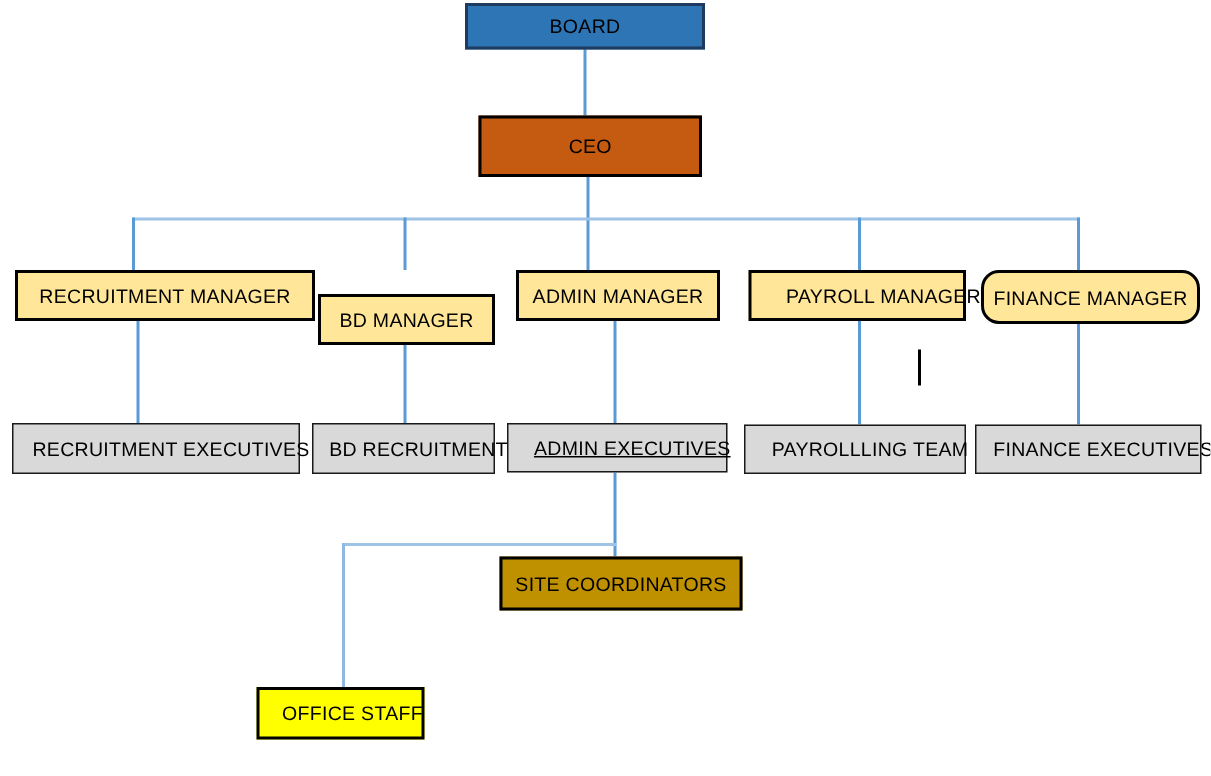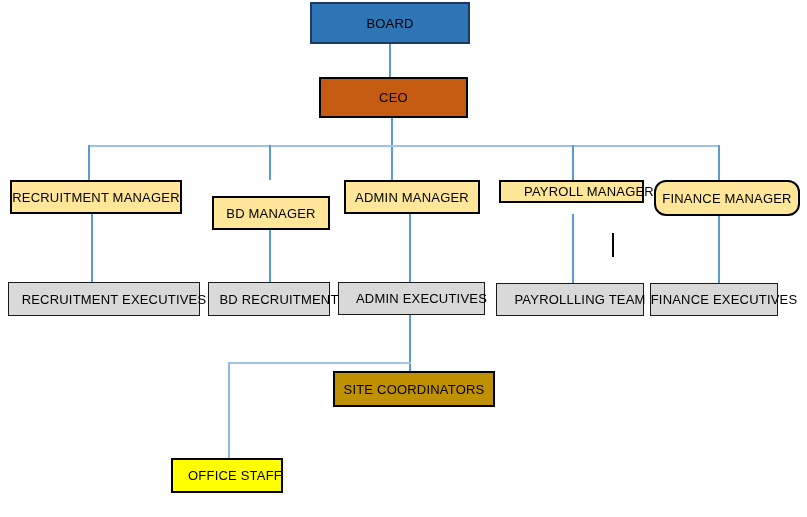--- a/index.html
+++ b/index.html
@@ -54,56 +54,56 @@
   <div class="line vline" style="left:91px;  top:214px; height:68px;"></div>
   <div class="line vline" style="left:269px; top:214px; height:68px;"></div>
   <div class="line vline" style="left:409px; top:214px; height:68px;"></div>
   <div class="line vline" style="left:572px; top:214px; height:69px;"></div>
   <div class="line vline" style="left:718px; top:214px; height:69px;"></div>
   <div class="line stray" style="left:612px; top:233px; height:24px;"></div>
   <div class="line vline" style="left:409px; top:315px; height:56px;"></div>
   <div class="line hline" style="left:228px; top:362px; width:183px;"></div>
   <div class="line vline light" style="left:228px; top:362px; height:96px;"></div>
 
-  <div class="node fill-board" style="left:310px; top:2px;   width:160px; height:42px;">
+  <div class="node fill-board" style="left:310px; top:2px;   width:160px; height:31px;">
       <span>BOARD</span>
     </div>
   <div class="node fill-ceo" style="left:319px; top:77px;  width:149px; height:41px;">
       <span>CEO</span>
     </div>
 
-  <div class="node fill-manager" style="left:10px;  top:180px; width:172px; height:34px;text-align:right;">
+  <div class="node fill-manager" style="left:10px;  top:180px; width:200px; height:34px;text-align:right;">
       <span>RECRUITMENT MANAGER</span>
     </div>
   <div class="node fill-manager" style="left:212px; top:196px; width:118px; height:34px;text-align:center;">
       <span>BD MANAGER</span>
     </div>
   <div class="node fill-manager" style="left:344px; top:180px; width:136px; height:34px;">
       <span>ADMIN MANAGER</span>
     </div>
-  <div class="node fill-manager" style="left:499px; top:180px; width:145px; height:23px;padding-left:35px;">
+  <div class="node fill-manager" style="left:499px; top:180px; width:145px; height:34px;padding-left:35px;">
       <span>PAYROLL MANAGER</span>
     </div>
   <div class="node fill-manager" style="left:654px; top:180px; width:146px; height:36px;border-radius:12px;">
       <span>FINANCE MANAGER</span>
     </div>
 
   <div class="node fill-exec" style="left:8px;   top:282px; width:192px; height:34px;">
       <span>RECRUITMENT EXECUTIVES</span>
     </div>
   <div class="node fill-exec" style="left:208px; top:282px; width:122px; height:34px;">
       <span>BD RECRUITMENT</span>
     </div>
-  <div class="node fill-exec" style="left:338px; top:282px; width:147px; height:33px;">
+  <div class="node fill-exec" style="left:338px; top:282px; width:147px; height:33px;text-decoration:underline;">
       <span>ADMIN EXECUTIVES</span>
     </div>
   <div class="node fill-exec" style="left:496px; top:283px; width:148px; height:33px;">
       <span>PAYROLLLING TEAM</span>
     </div>
-  <div class="node fill-exec" style="left:650px; top:283px; width:128px; height:33px;">
+  <div class="node fill-exec" style="left:650px; top:283px; width:151px; height:33px;">
       <span>FINANCE EXECUTIVES</span>
     </div>
 
   <div class="node fill-gold" style="left:333px; top:371px; width:162px; height:36px;justify-content:center;">
       <span>SITE COORDINATORS</span>
     </div>
   <div class="node fill-yellow" style="left:171px; top:458px; width:112px; height:35px;">
       <span>OFFICE STAFF</span>
     </div>
 

